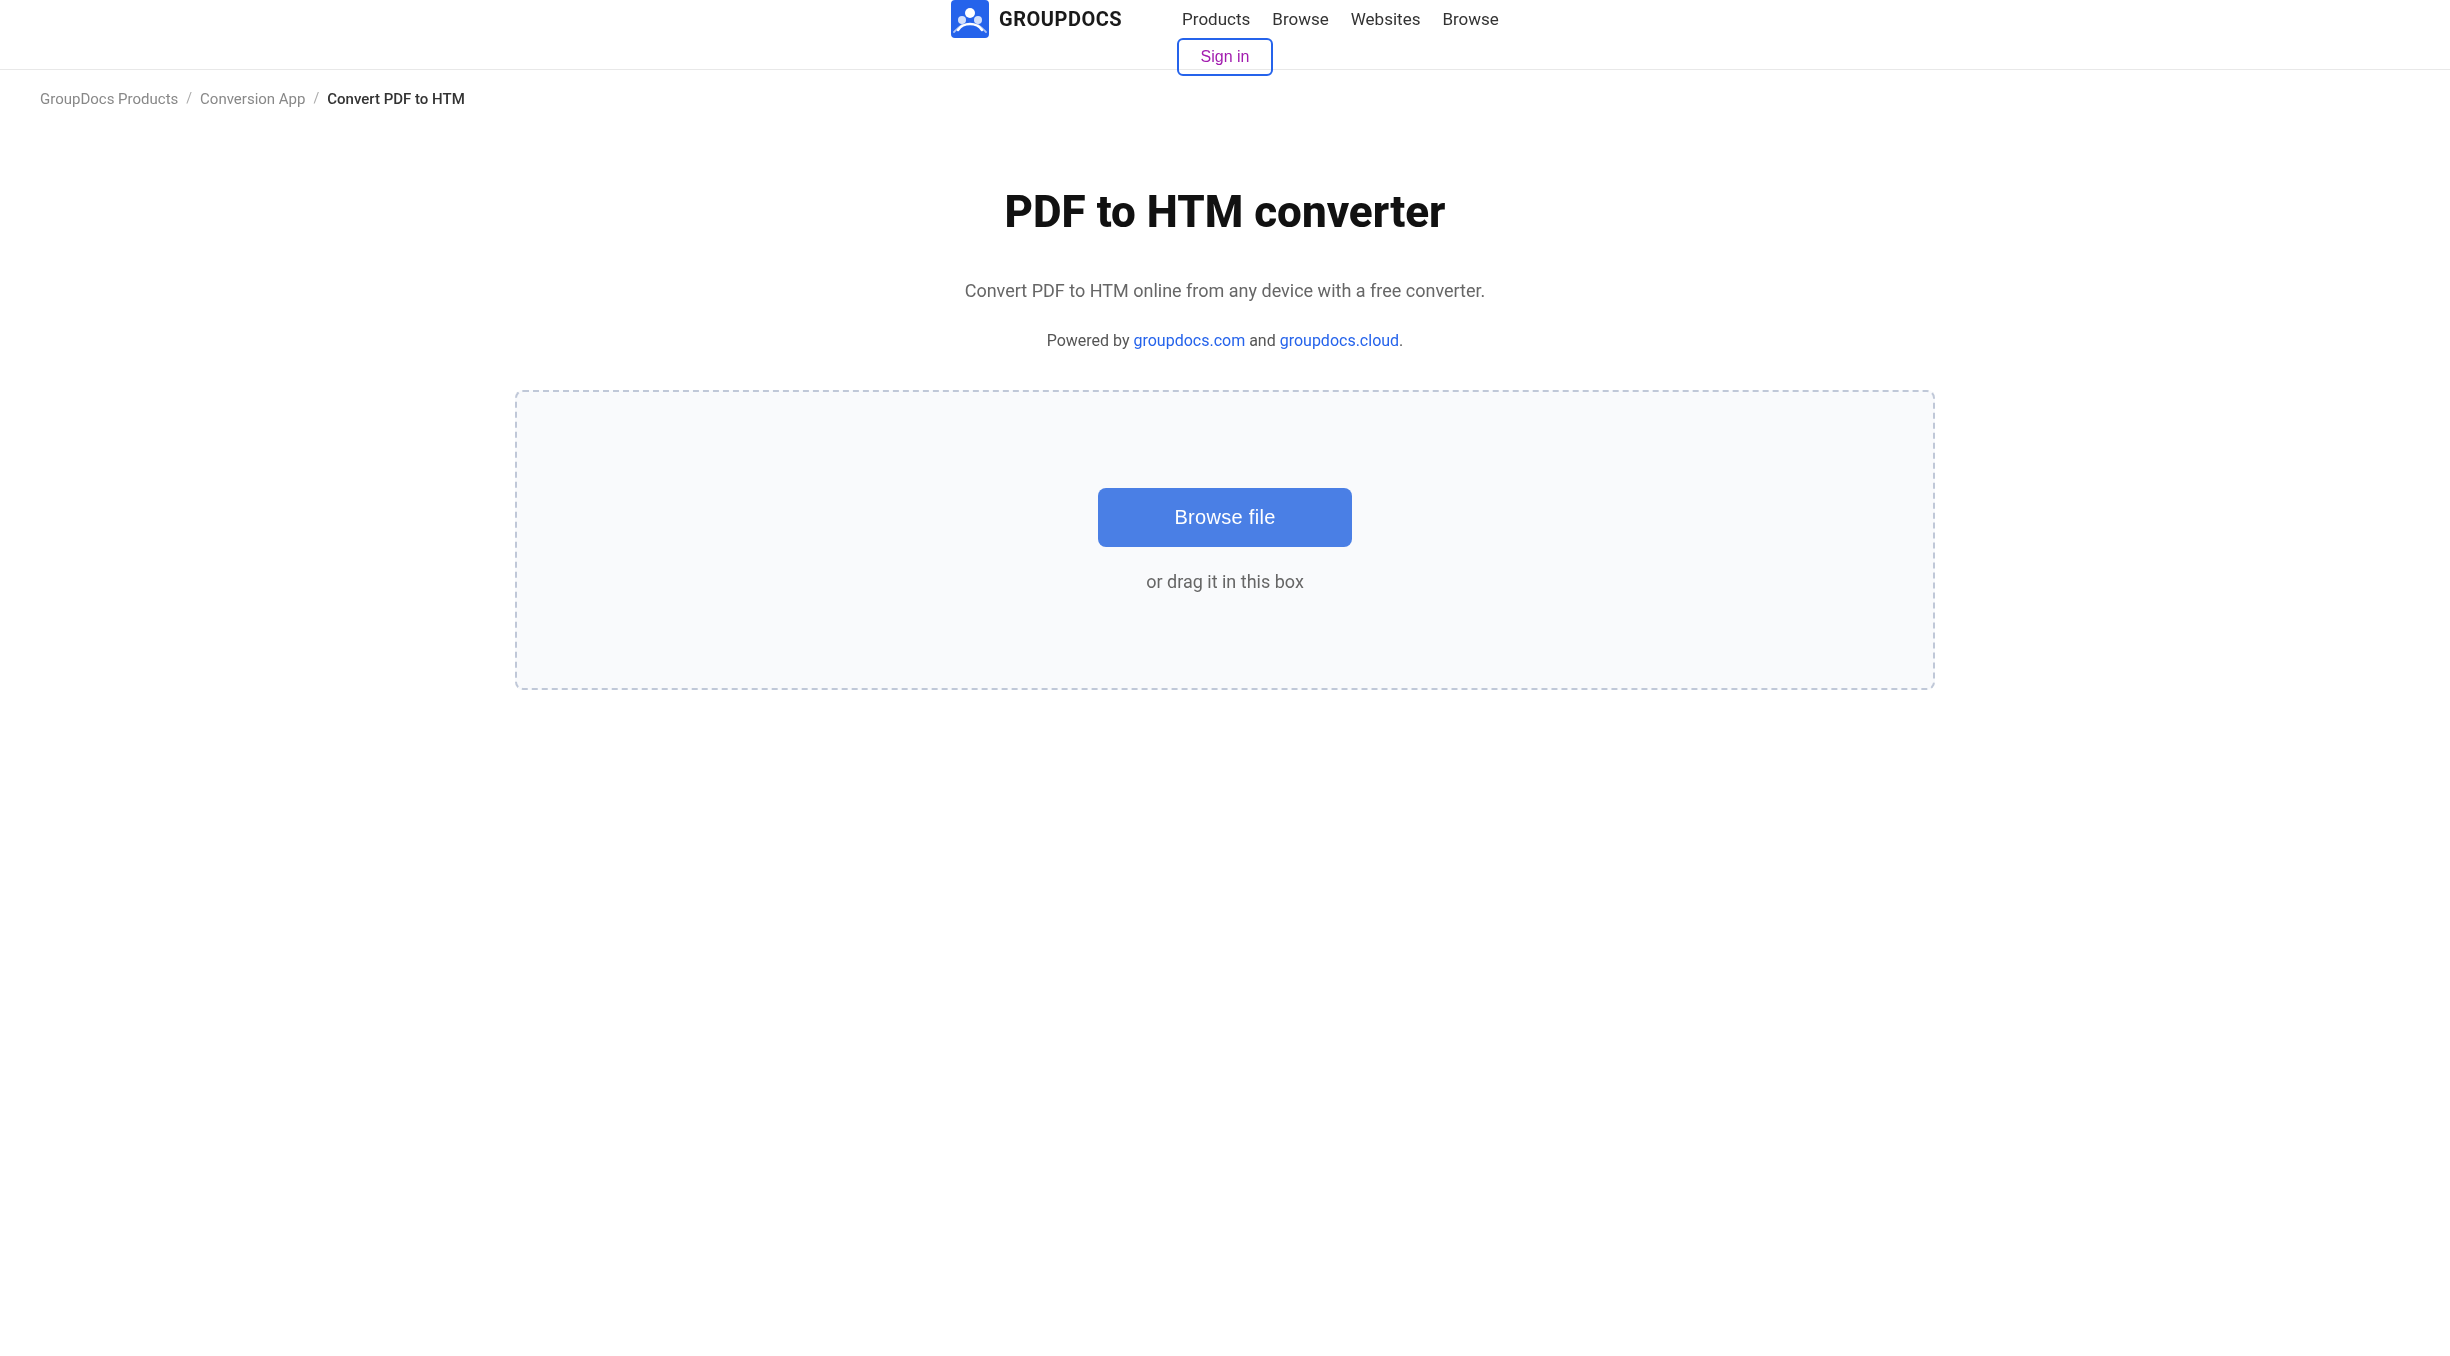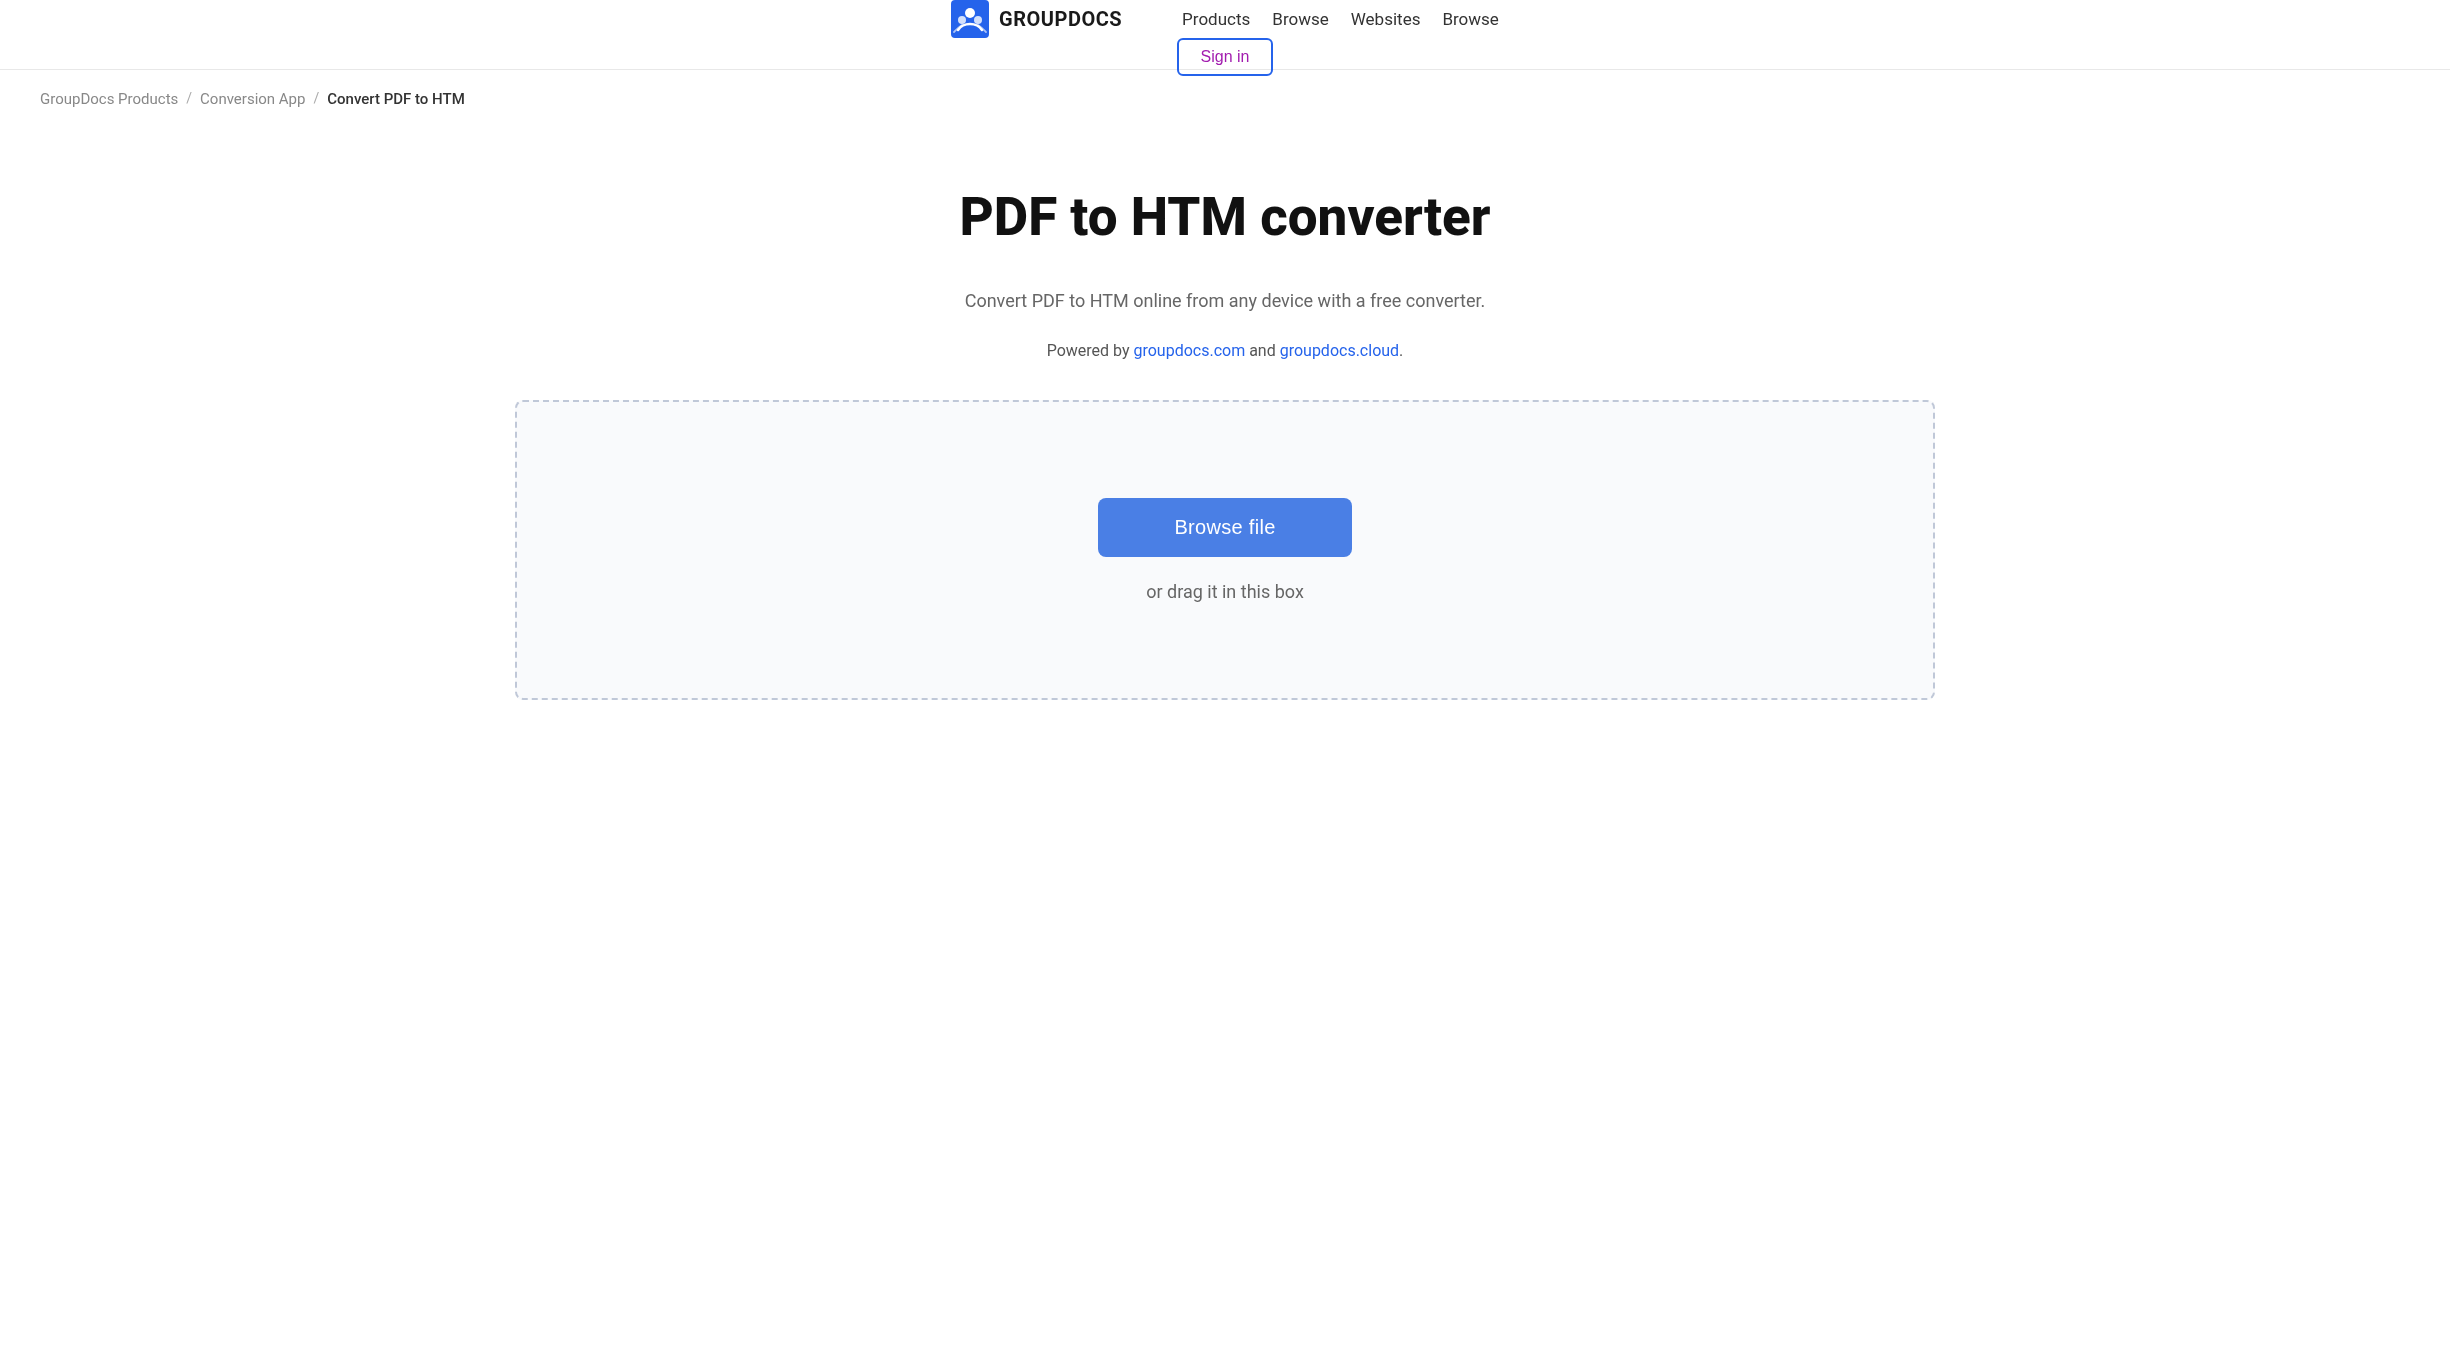--- a/index.html
+++ b/index.html
@@ -103,21 +103,21 @@
 
     
     .main-content {
       display: flex;
       flex-direction: column;
       align-items: center;
       padding: 60px 40px 40px;
     }
 
     .page-title {
-      font-size: 53px;
+      font-size: 44px;
       font-weight: 800;
       color: #111;
       text-align: center;
       line-height: 1.1;
       margin-bottom: 28px;
     }
 
     .page-subtitle {
       font-size: 18px;
       color: #666;

